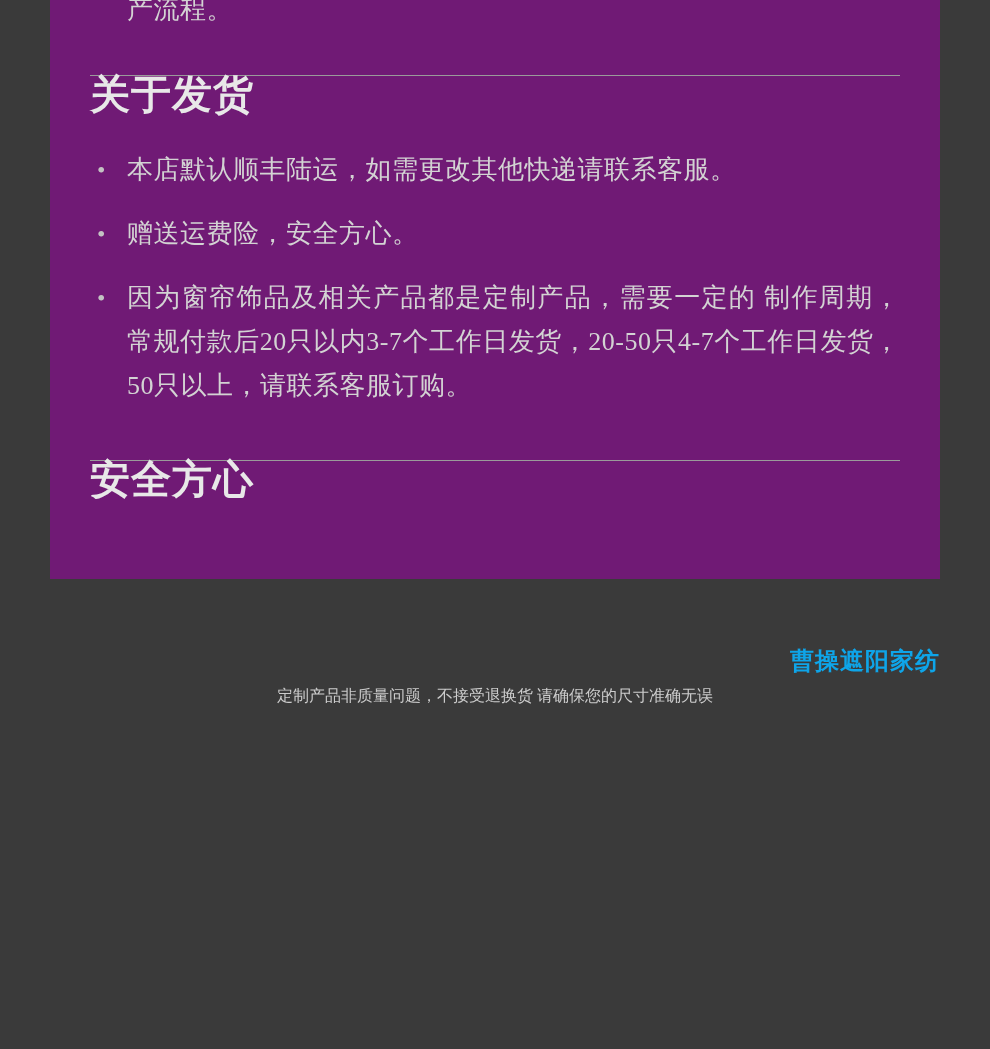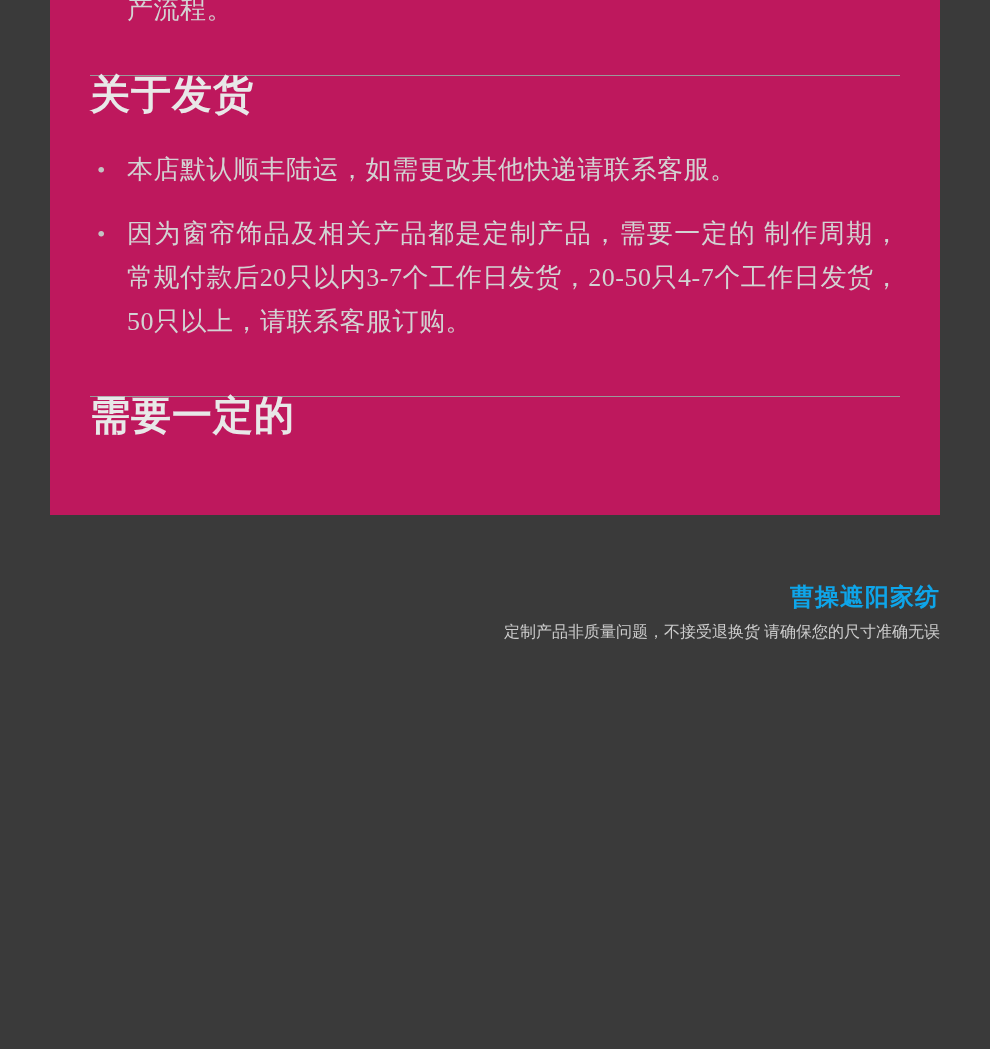--- a/index.html
+++ b/index.html
@@ -6,21 +6,21 @@
   html, body {
     width: 990px;
     height: 1049px;
     overflow: hidden;
     background: #3a3a3a;
     font-family: "Liberation Serif", "DejaVu Serif", serif;
   }
   .panel {
     width: 890px;
     margin-left: 50px;
-    background: #be185d;
+    background: #701a75;
     padding: 0 40px 82px 40px;
     overflow: hidden;
   }
   .partial {
     margin: -12px 0 0 37px;
     font-size: 26px;
     line-height: 44px;
     color: #d3d3d3;
     letter-spacing: 0.5px;
   }
@@ -76,39 +76,41 @@
     font-size: 24px;
     line-height: 28px;
     color: #0ea5e9;
     letter-spacing: 1px;
   }
   .note {
     margin-top: 11px;
     font-size: 16px;
     line-height: 20px;
     color: #cccccc;
+    text-align: center;
   }
 </style>
 </head>
 <body>
 
 <div class="panel">
   <p class="partial">产流程。</p>
 
   <hr class="divider">
 
   <h2 class="heading">关于发货</h2>
 
   <ul class="bullets">
     <li>本店默认顺丰陆运，如需更改其他快递请联系客服。</li>
+    <li>赠送运费险，安全方心。</li>
     <li>因为窗帘饰品及相关产品都是定制产品，需要一定的 制作周期，常规付款后20只以内3-7个工作日发货，20-50只4-7个工作日发货，50只以上，请联系客服订购。</li>
   </ul>
 
   <hr class="divider divider2">
 
-  <h2 class="heading">需要一定的</h2>
+  <h2 class="heading">安全方心</h2>
 
 </div>
 
 <div class="footer">
   <div class="brand">曹操遮阳家纺</div>
   <div class="note">定制产品非质量问题，不接受退换货 请确保您的尺寸准确无误</div>
 </div>
 
 </body></html>

